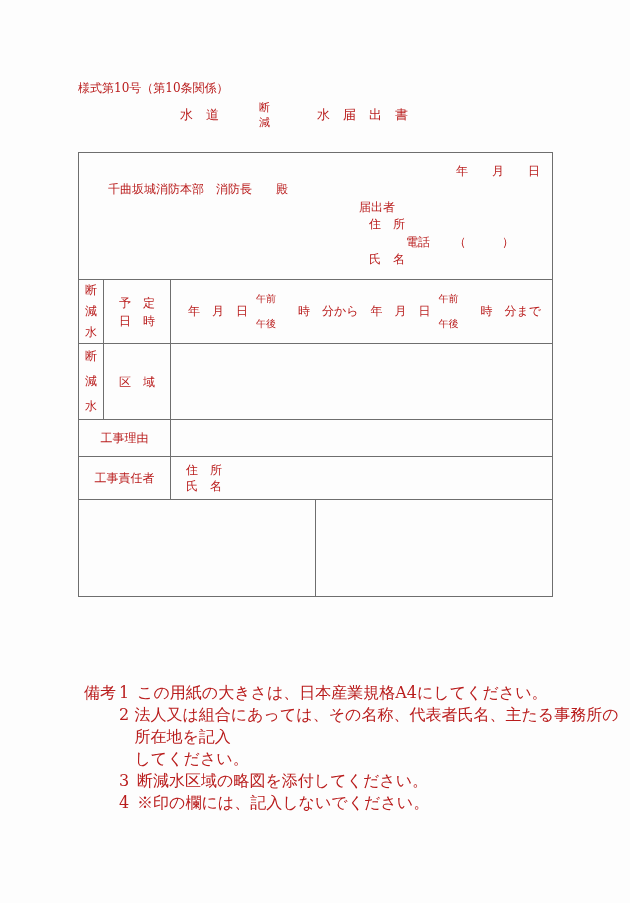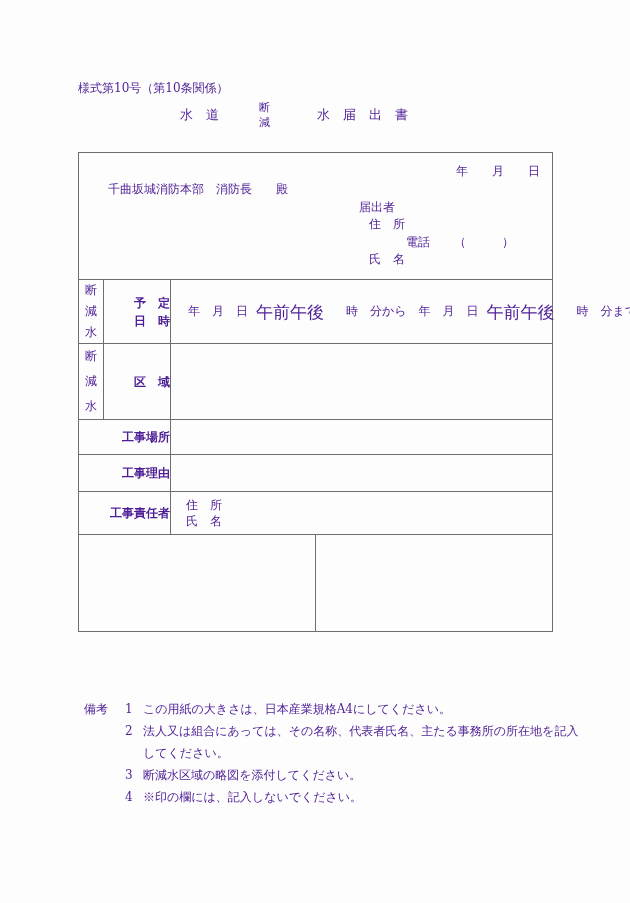--- a/index.html
+++ b/index.html
@@ -3,21 +3,21 @@
 <meta charset="utf-8">
 <style>
   * { box-sizing: border-box; }
   html, body { margin: 0; padding: 0; background: #e8e8e8; }
   .page {
     position: relative;
     width: 630px;
     height: 903px;
     background: #fdfdfd;
     font-family: "DejaVu Serif", "Liberation Serif", serif;
-    color: #4c1d95;
+    color: #b91c1c;
     overflow: hidden;
     padding-left: 8px;
   }
   .form-number {
     position: absolute; left: 78px; top: 81px;
     font-size: 12px; line-height: 14px;
   }
   .title-row {
     position: absolute; left: 180px; top: 100px;
     display: flex; align-items: center;
@@ -44,37 +44,37 @@
   .h-notifier { top: 47px; left: 280px; }
   .h-jusho { top: 64px; left: 290px; }
   .h-tel { top: 82px; left: 327px; }
   .h-name { top: 99px; left: 290px; }
   
   td.vert { text-align: center; }
   .vstack { width: 13px; margin: 0 auto; word-break: break-all; text-align: center; }
   .vstack.v1 { line-height: 21px; }
   .vstack.v2 { line-height: 25px; }
   
-  td.rowlabel { text-align: right; white-space: pre-line; line-height: 18px; font-weight: bold; }
+  td.rowlabel { text-align: center; white-space: pre-line; line-height: 18px; }
   
   td.sched-cell { height: 59px; }
   .sched { display: flex; align-items: center; padding-left: 17px; white-space: nowrap; }
   .seg { display: flex; align-items: center; }
   .seg2 { margin-left: 12px; }
-  .ampm { display: flex; text-align: center;
-          font-size: 17px; line-height: 12px; margin: 0 22px 0 8px; }
+  .ampm { display: flex; flex-direction: column; gap: 13px; text-align: center;
+          font-size: 10px; line-height: 12px; margin: 0 22px 0 8px; }
   td.r3 { height: 67px; }
   td.r4 { height: 35px; }
   td.r5 { height: 37px; }
   td.r6 { height: 43px; }
   td.r7 { height: 23px; text-align: center; }
   td.r8 { height: 97px; }
   .manager-fields { padding-left: 15px; white-space: pre-line; line-height: 16px; }
   
-  .notes { position: absolute; left: 84px; top: 698px; font-size: 12px; }
+  .notes { position: absolute; left: 84px; top: 682px; font-size: 16px; }
   .notes-flex { display: flex; align-items: flex-start; }
   .notes-label { width: 41px; line-height: 22px; }
   .note-item { display: flex; line-height: 22px; }
   .note-num { width: 18px; }
   .note-text { white-space: pre-line; }
 </style>
 </head>
 <body>
 
 <div class="page">
@@ -136,24 +136,20 @@
       </td>
     </tr>
     <tr>
       <td class="vert r3">
         <div class="vstack v2">断減水</div>
       </td>
       <td class="rowlabel">区　域</td>
       <td colspan="2"></td>
     </tr>
     <tr>
-      <td class="rowlabel r4" colspan="2">工事場所</td>
-      <td colspan="2"></td>
-    </tr>
-    <tr>
       <td class="rowlabel r5" colspan="2">工事理由</td>
       <td colspan="2"></td>
     </tr>
     <tr>
       <td class="rowlabel r6" colspan="2">工事責任者</td>
       <td colspan="2">
         <div class="manager-fields">住　所
 氏　名</div>
       </td>
     </tr>

